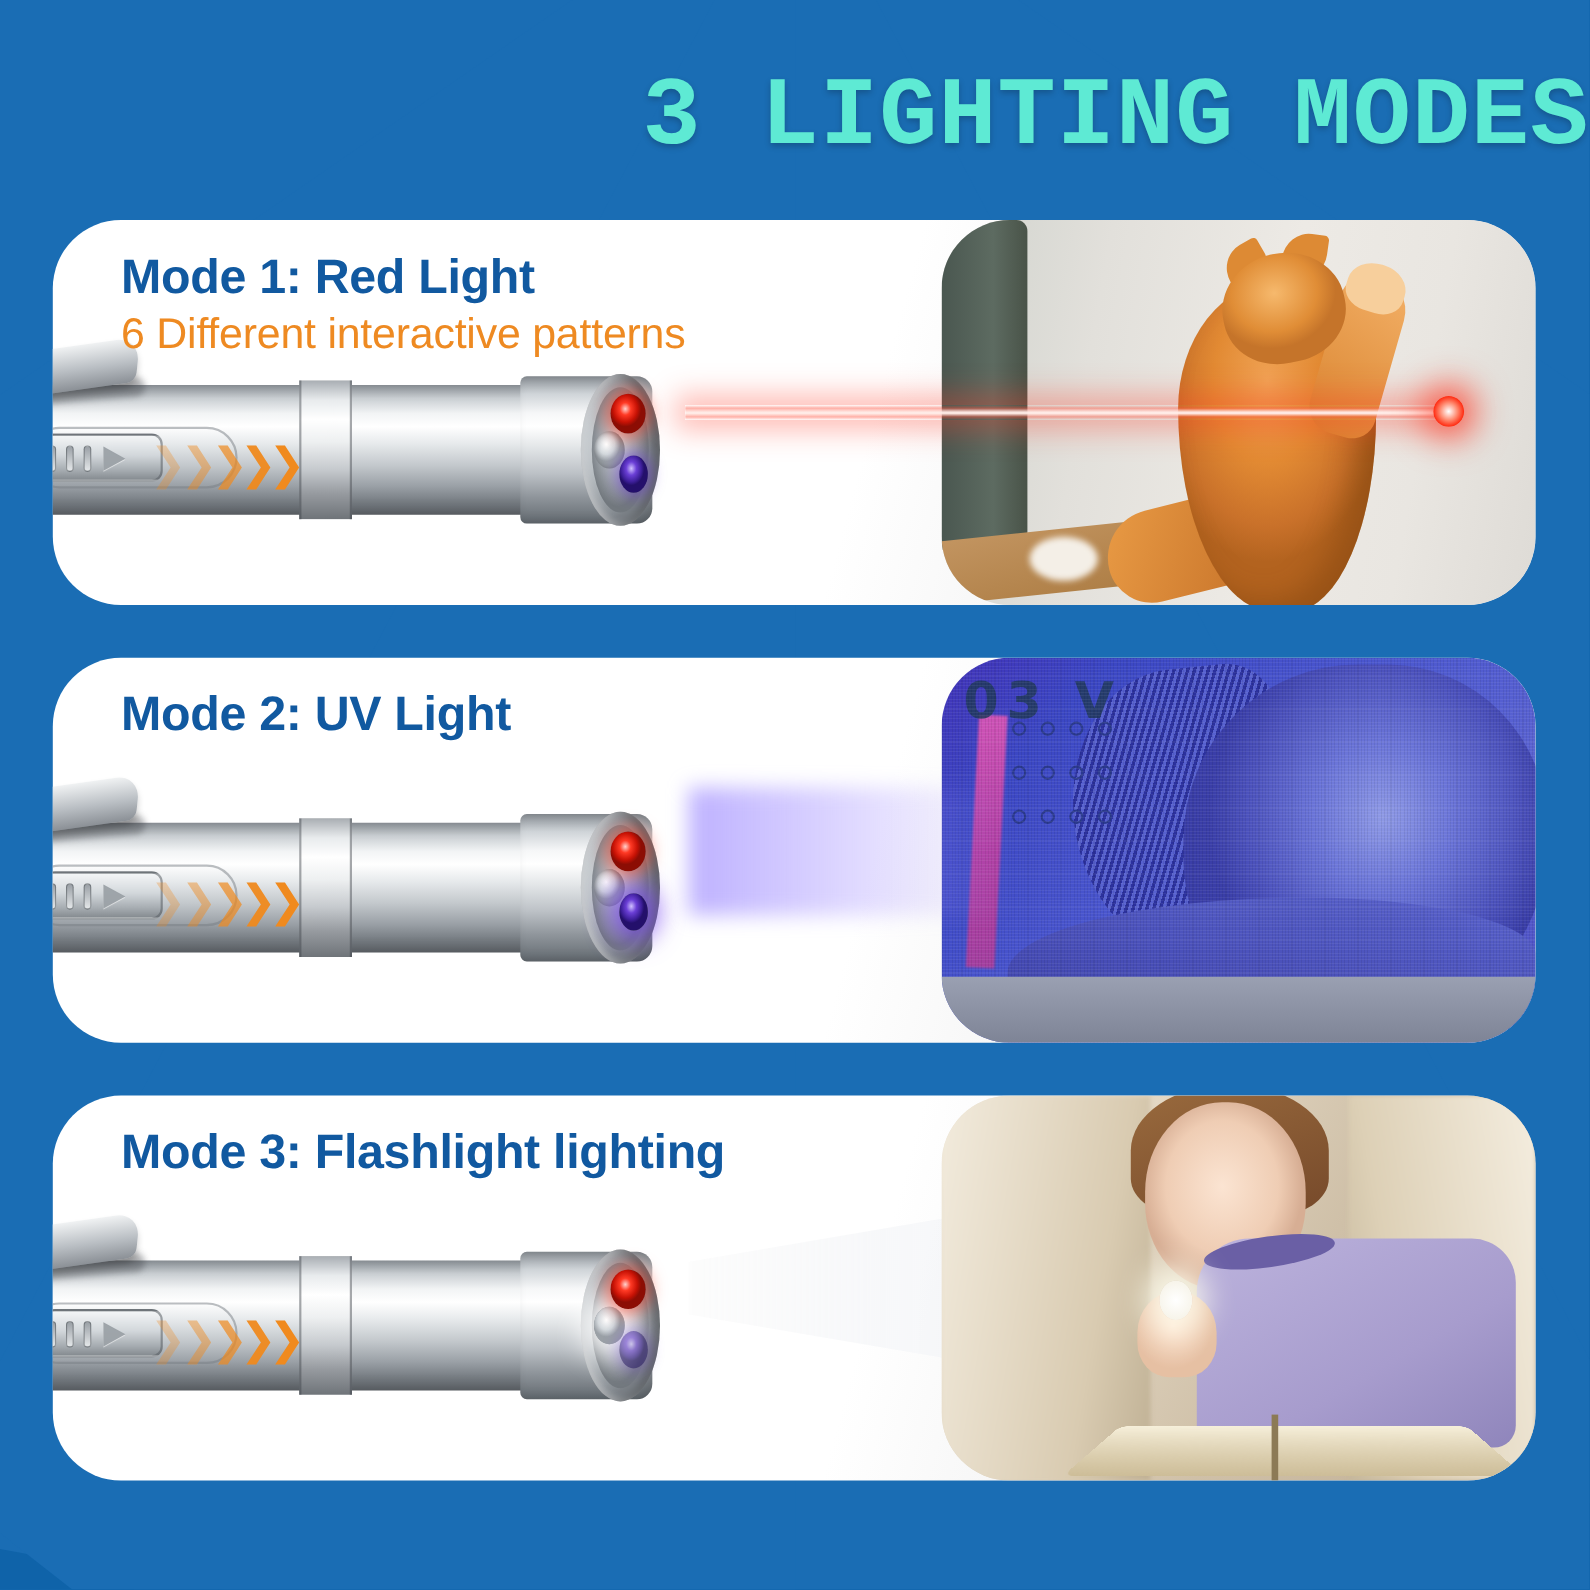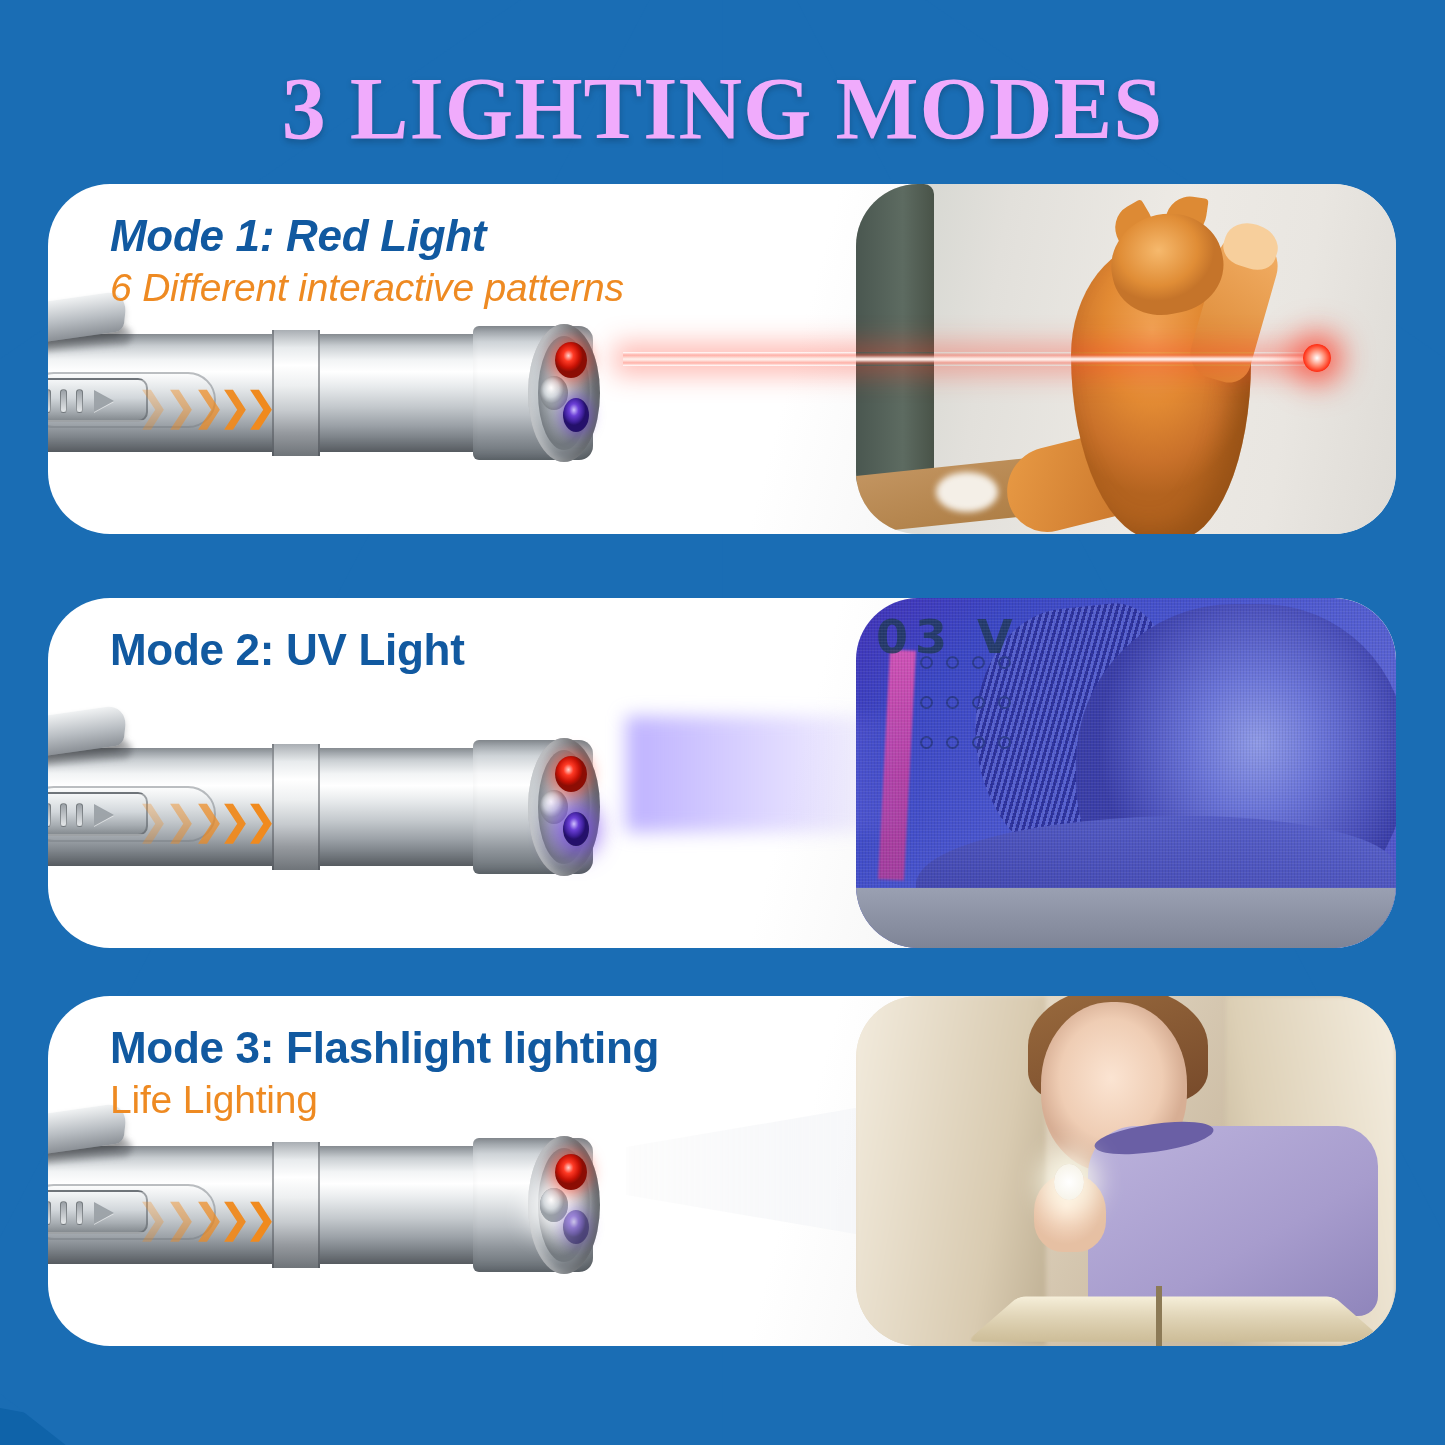--- a/index.html
+++ b/index.html
@@ -14,37 +14,37 @@
   #bg { position:absolute; inset:0; overflow:hidden; background:#0f63a9; }
   #bg .rays { position:absolute; left:50%; top:-140px; width:4200px; height:4200px;
               transform:translateX(-50%); }
   #bg .ray { position:absolute; left:50%; top:0; width:2100px; height:2100px;
              transform-origin:0% 0%; }
   #bg .ray i { display:block; width:100%; height:100%; background:#1a6db4; }
 
   
   #title {
     position:absolute; top:58px; left:0; width:100%;
-    text-align:center;
+    text-align:right;
     font-size:88px; font-weight:bold; letter-spacing:1px;
-    color:#f0abfc;
-    font-family:Liberation Serif, serif;
+    color:#5eead4;
+    font-family:Liberation Mono, monospace;
     text-shadow:0 3px 6px rgba(0,0,0,.22);
     z-index:5;
   }
 
   
   .card {
     position:absolute; left:48px; width:1348px; height:350px;
     background:linear-gradient(105deg,#ffffff 0%,#ffffff 55%,#f2f2f2 72%,#e4e4e4 88%,#efefef 100%);
     border-radius:62px;
     overflow:hidden;
     z-index:3;
   }
-  #card1 { top:184px;font-style:italic; }
+  #card1 { top:200px; }
   #card2 { top:598px; }
   #card3 { top:996px; }
 
   .headings { position:absolute; left:62px; top:26px; z-index:6; }
   .h-main {
     color:#1159a0; font-weight:bold; font-size:44px; line-height:1.18;
     letter-spacing:-0.3px; white-space:nowrap;
   }
   .h-sub {
     color:#ee8a22; font-size:39px; line-height:1.22; letter-spacing:-0.2px;
@@ -413,21 +413,20 @@
       <div class="girl-collar"></div>
       <div class="girl-hand"></div>
       <div class="girl-torch"></div>
       <div class="girl-book"></div>
       <div class="girl-bookspine"></div>
     </div>
   </div>
 
   <div class="headings">
     <div class="h-main">Mode 3: Flashlight lighting</div>
-    <div class="h-sub">Life Lighting</div>
   </div>
 
   <div class="cone"></div>
 
   <div class="torch">
 
     <div class="barrel"></div>
     <div class="ring"></div>
     <div class="head"></div>
     <div class="bezel"></div>

